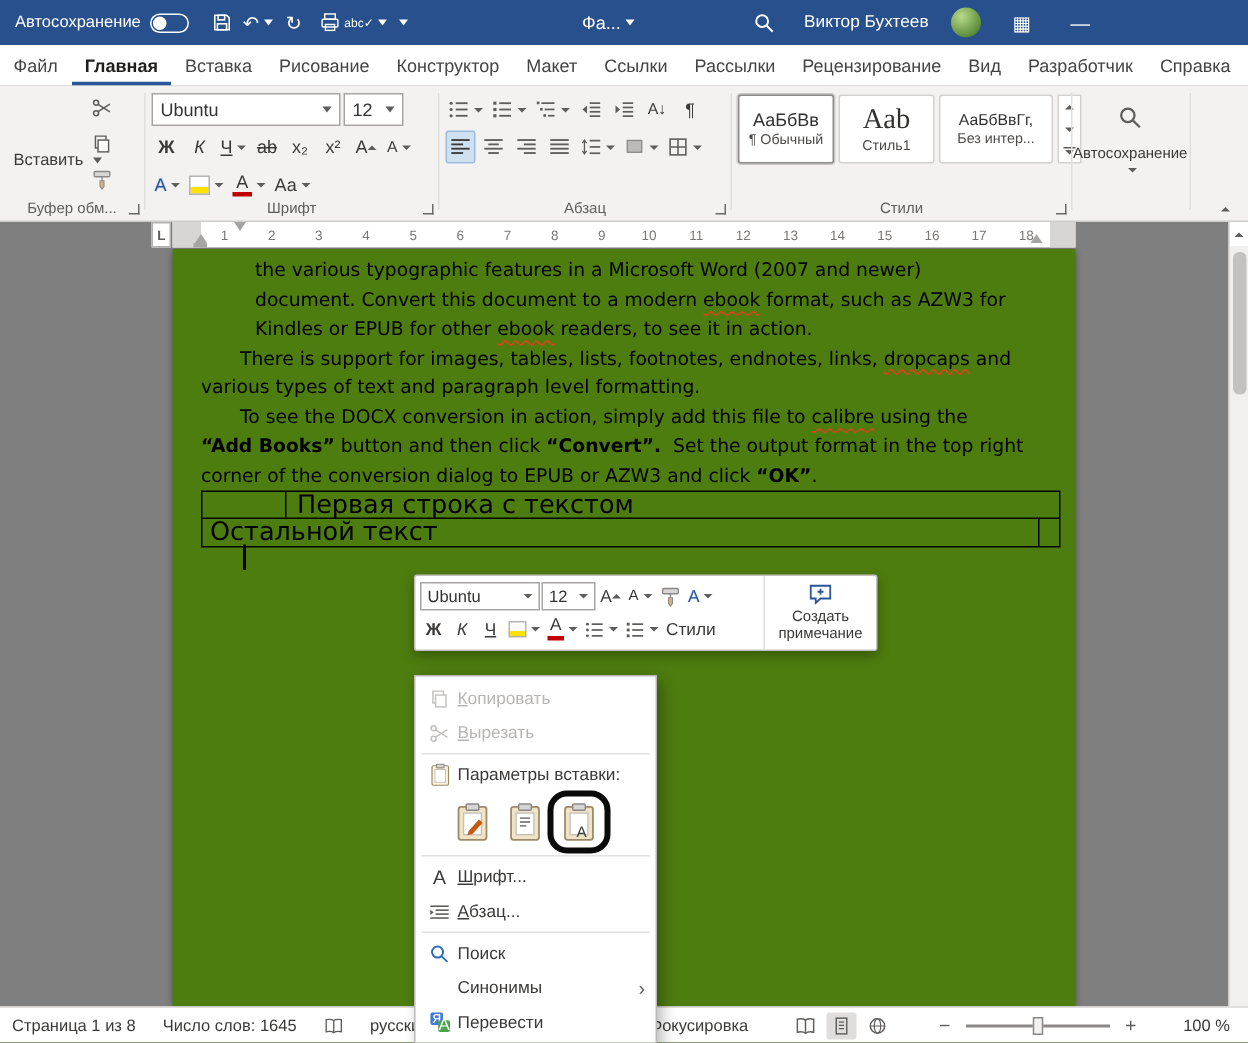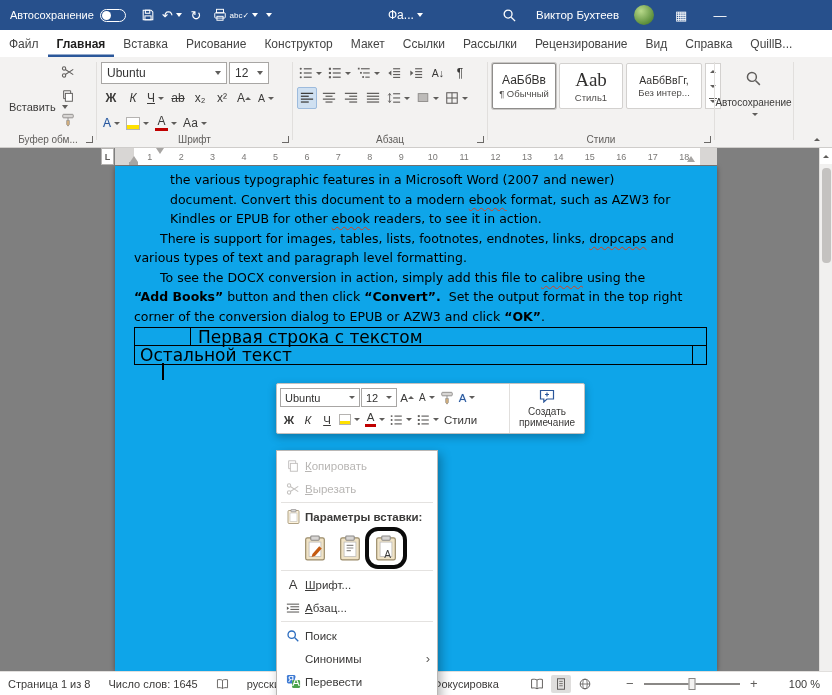--- a/index.html
+++ b/index.html
@@ -78,21 +78,21 @@
 .mk-hang{left:15px;bottom:3px;border-left:4px solid transparent;border-right:4px solid transparent;border-bottom:6px solid #a7a5a3}
 .mk-left{left:14px;bottom:0;width:9px;height:3px;background:#a7a5a3}
 .mk-right{left:572px;bottom:3px;border-left:4px solid transparent;border-right:4px solid transparent;border-bottom:6px solid #a7a5a3}
 
 
 #scrollbar{position:absolute;left:819px;top:148px;width:13px;height:523px;background:#f1f0ef;border-left:1px solid #e1dfdd;z-index:4}
 .sb-up{height:16px;background:#fff;display:flex;align-items:center;justify-content:center}
 .sb-thumb{position:absolute;left:2px;top:20px;width:9px;height:95px;background:#c4c2c0;border-radius:4px}
 
 
-#page{position:absolute;left:115px;top:166px;width:602px;height:505px;background:#0ea5e9;box-shadow:0 1px 5px rgba(0,0,0,.4);z-index:3}
+#page{position:absolute;left:115px;top:166px;width:602px;height:505px;background:#4d7c0f;box-shadow:0 1px 5px rgba(0,0,0,.4);z-index:3}
 #doc-text{position:absolute;left:19px;top:4px;width:578px;font-family:"DejaVu Sans",sans-serif;font-size:12.5px;line-height:19.5px;color:#000}
 .doc-line{white-space:pre}
 .doc-line .b{font-weight:700}
 .doc-line .sq{text-decoration:underline;text-decoration-style:wavy;text-decoration-color:#e0401a;text-decoration-thickness:1px;text-underline-offset:2.5px}
 #doc-table{position:absolute;left:19px;top:161px;width:573px;border:1px solid #000;font-family:"DejaVu Sans",sans-serif;font-size:17px;color:#000}
 .trow{height:18px;display:flex;align-items:center}
 .trow.r1{border-bottom:1px solid #000}
 .c-a{width:56px;height:100%;border-right:1px solid #000}
 .c-b{padding-left:7px;white-space:nowrap}
 .c-c{flex:1;padding-left:5px;white-space:nowrap}
@@ -109,21 +109,21 @@
 .fc.sm .bar{width:11px;height:3px}
 .hl-box.sm{width:12px;height:11px}
 #mb-comment{width:75px;border-left:1px solid #e1dfdd;display:flex;flex-direction:column;align-items:center;justify-content:center;gap:3px;font-size:10px;line-height:11px;text-align:center;color: #3b3a39}
 
 
 #ctxmenu{position:absolute;left:276px;top:450px;width:162px;height:250px;background:#fff;border:1px solid #bab8b6;box-shadow:3px 4px 10px rgba(0,0,0,.3);z-index:40;padding-top:3px;color:#3b3a39}
 .mi{height:23px;display:flex;align-items:center;padding:0 7px 0 4px}
 .mic{width:24px;display:flex;justify-content:center;align-items:center;color:#5f5d5b}
 .mic.blue{color:#2b6cbf}
 .mil{display:block;font-size:11.5px;white-space:nowrap}
-.mi.bold .mil{font-weight:700}
+.mi.bold .mil{font-weight:400}
 .mi.disabled{color:#b8b6b4}
 .mi.disabled .mic{color:#c3c1bf}
 .mi.accel .mil::first-letter{text-decoration:underline}
 .msep{height:1px;background:#e4e2e0;margin:2px 4px}
 .paste-row{height:40px;display:flex;align-items:center;padding-left:24px;gap:7px}
 .pbtn{width:28px;height:32px;display:flex;align-items:center;justify-content:center}
 .ring{position:relative;display:inline-flex;align-items:center;justify-content:center;width:42px;height:42px;border:4px solid #0a0a0a;border-radius:13px;margin:-5px 0 -5px -6px;z-index:2;background:transparent}
 .sub-arrow{margin-left:auto;font-size:13px;color:#5f5d5b}
 .serifA{font-size:13px;color:#3b3a39}
 
@@ -209,20 +209,21 @@
   <span class="tab">Файл</span>
   <span class="tab active">Главная</span>
   <span class="tab">Вставка</span>
   <span class="tab">Рисование</span>
   <span class="tab">Конструктор</span>
   <span class="tab">Макет</span>
   <span class="tab">Ссылки</span>
   <span class="tab">Рассылки</span>
   <span class="tab">Рецензирование</span>
   <span class="tab">Вид</span>
+  <span class="tab">Разработчик</span>
   <span class="tab">Справка</span>
   <span class="tab">QuillB...</span>
 </div>
 
 <div id="ribbon">
 
   <div class="group" style="left:0;width:96px">
     <button id="paste-big">
       <svg width="26" height="30" viewBox="0 0 26 30">
         <rect x="2" y="3" width="22" height="26" rx="2" fill="#fdf3dd" stroke="#9a8a68" stroke-width="1.3"></rect>

